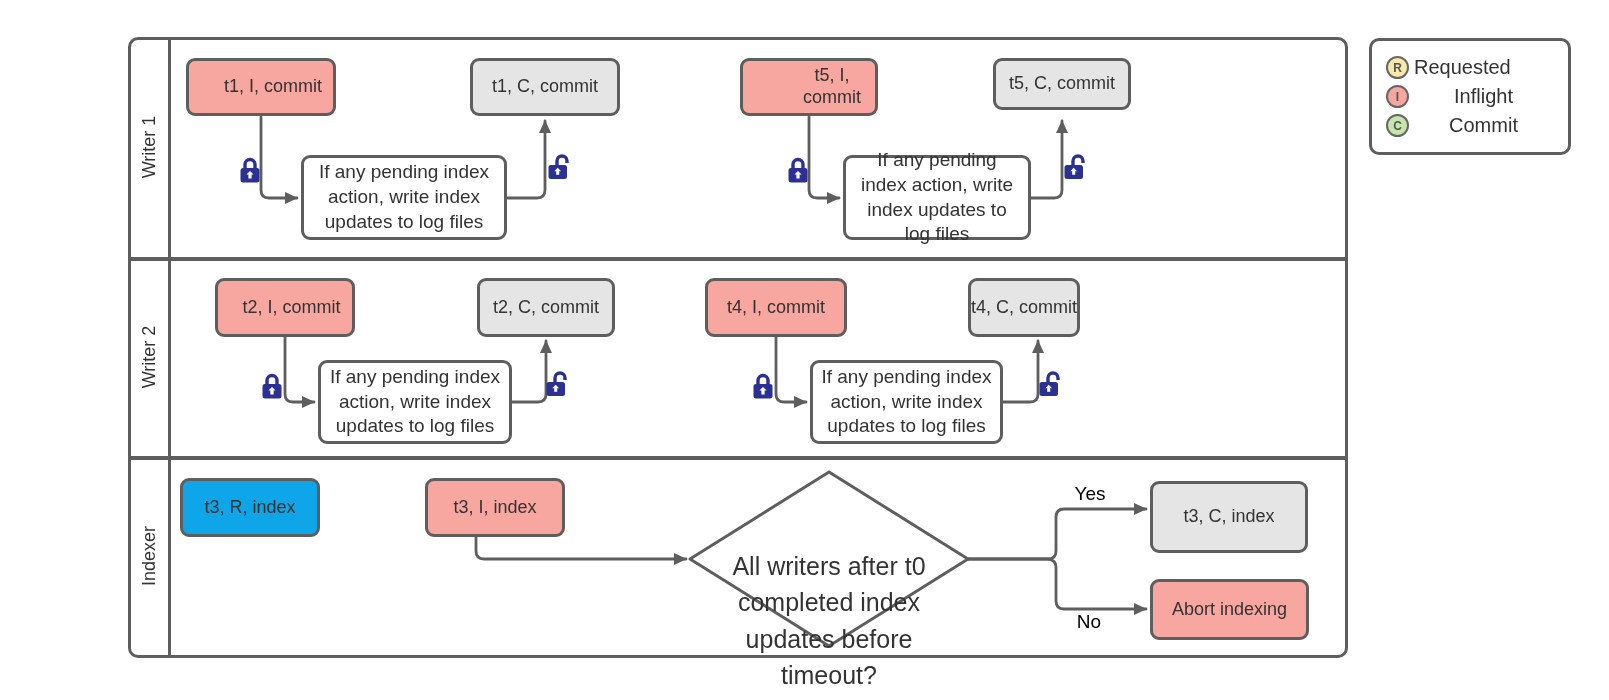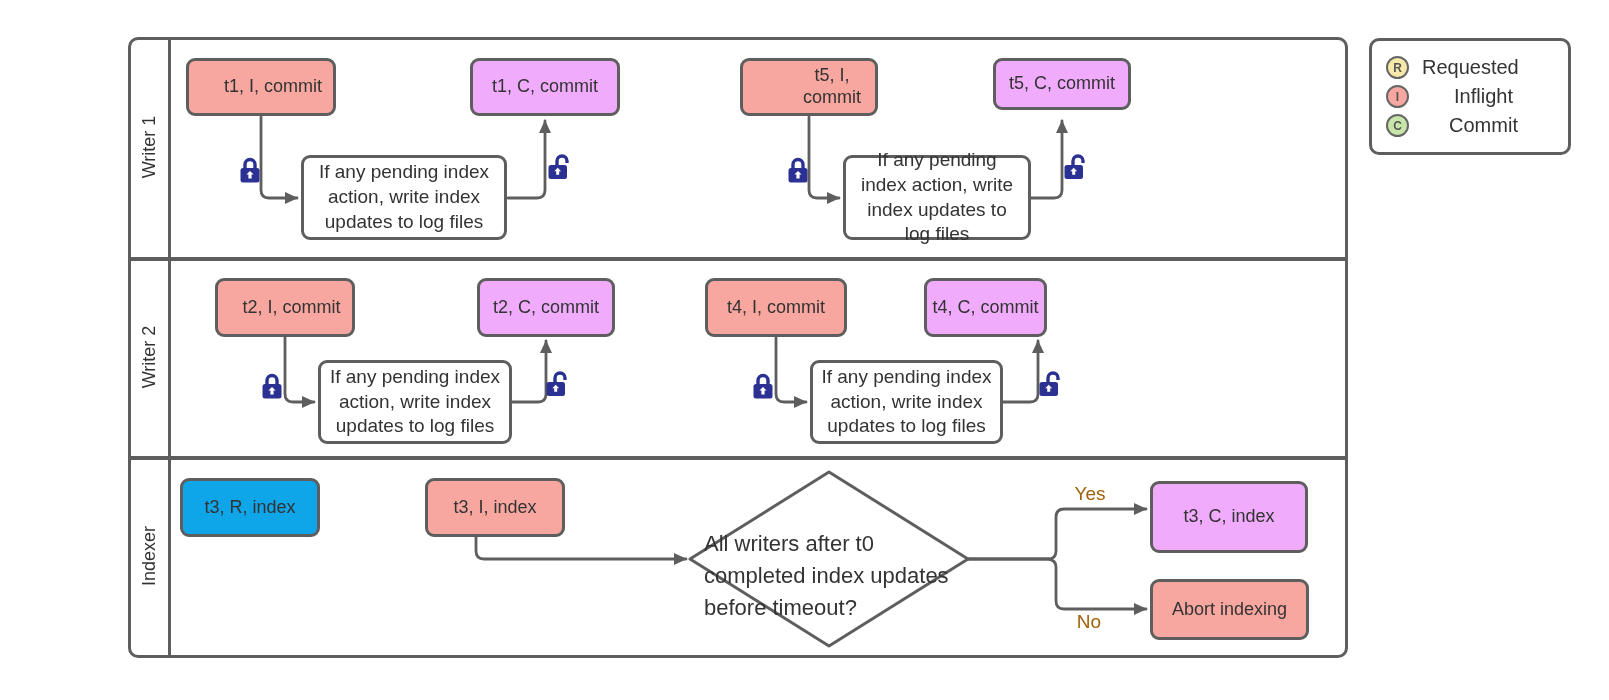--- a/index.html
+++ b/index.html
@@ -10,41 +10,41 @@
          border:3px solid #5e5e5e;border-radius:10px;background:transparent;}
   .labelcol-line{position:absolute;left:168px;top:37px;width:3px;height:621px;background:#5e5e5e;}
   .divider{position:absolute;left:128px;width:1220px;height:3.5px;background:#5e5e5e;}
   .lane-label{position:absolute;transform:translate(-50%,-50%) rotate(-90deg);
               white-space:nowrap;font-size:18px;color:#333;}
   
   .node{position:absolute;display:flex;align-items:center;justify-content:center;
         border:3px solid #5e5e5e;border-radius:9px;font-size:18px;text-align:center;
         box-sizing:border-box;line-height:1.2;}
   .inflight{background:#f8a7a0;}
-  .commit{background:#f0abfc;}
+  .commit{background:#e5e5e5;}
   .requested{background:#0ea5e9;}
   .process{background:#ffffff;font-size:19px;line-height:1.3;padding:4px 8px;}
-  .decision-text{position:absolute;left:704px;top:528px;width:250px;text-align:left;
-                 font-size:22px;line-height:1.45;}
-  .branch-label{position:absolute;text-align:center;font-size:19px;color:#a16207;}
+  .decision-text{position:absolute;left:704px;top:548px;width:250px;text-align:center;
+                 font-size:25px;line-height:1.45;}
+  .branch-label{position:absolute;text-align:center;font-size:19px;color:#000000;}
   
   .overlay{position:absolute;left:0;top:0;width:1609px;height:700px;}
   
   .legend{position:absolute;left:1369px;top:38px;width:202px;height:117px;
           border:3px solid #5e5e5e;border-radius:10px;box-sizing:border-box;
           display:flex;flex-direction:column;justify-content:center;gap:3px;padding:4px 10px 4px 14px;}
   .legend-row{display:flex;align-items:center;height:26px;}
   .legend-dot{width:23px;height:23px;border-radius:50%;border:2.5px solid #666666;
               box-sizing:border-box;display:flex;align-items:center;justify-content:center;
               font-size:12px;font-weight:600;color:#555;flex:0 0 auto;}
   .legend-dot.req{background:#f7e9a9;}
   .legend-dot.inf{background:#f8a7a0;}
   .legend-dot.com{background:#c7e6a9;}
   .legend-text{flex:1;text-align:center;font-size:20px;color:#333;}
-  .legend-text.first{text-align:left;padding-left:13px;}
+  .legend-text.first{text-align:left;padding-left:5px;}
 </style>
 </head>
 <body>
 
 <div class="canvas">
 
   <div class="frame"></div>
   <div class="labelcol-line"></div>
   <div class="divider" style="top:257px;"></div>
   <div class="divider" style="top:456px;"></div>
@@ -128,21 +128,21 @@
   <div class="node commit" style="left:470px;top:58px;width:150px;height:58px;">t1, C, commit</div>
   <div class="node inflight" style="left:740px;top:58px;width:138px;height:58px;padding-left:46px;">t5, I, commit</div>
   <div class="node process" style="left:843px;top:155px;width:188px;height:85px;">If any pending index action, write index updates to log files</div>
   <div class="node commit" style="left:993px;top:58px;width:138px;height:52px;">t5, C, commit</div>
 
   <div class="node inflight" style="left:215px;top:278px;width:140px;height:59px;padding-left:13px;">t2, I, commit</div>
   <div class="node process" style="left:318px;top:360px;width:194px;height:84px;">If any pending index action, write index updates to log files</div>
   <div class="node commit" style="left:477px;top:278px;width:138px;height:59px;">t2, C, commit</div>
   <div class="node inflight" style="left:705px;top:278px;width:142px;height:59px;">t4, I, commit</div>
   <div class="node process" style="left:810px;top:360px;width:193px;height:84px;">If any pending index action, write index updates to log files</div>
-  <div class="node commit" style="left:924px;top:278px;width:123px;height:59px;">t4, C, commit</div>
+  <div class="node commit" style="left:968px;top:278px;width:112px;height:59px;">t4, C, commit</div>
 
   <div class="node requested" style="left:180px;top:478px;width:140px;height:59px;">t3, R, index</div>
   <div class="node inflight" style="left:425px;top:478px;width:140px;height:59px;">t3, I, index</div>
   <div class="decision-text">All writers after t0 completed index updates before timeout?</div>
   <div class="branch-label" style="left:1060px;top:483px;width:60px;">Yes</div>
   <div class="branch-label" style="left:1060px;top:611px;width:58px;">No</div>
   <div class="node commit" style="left:1150px;top:481px;width:158px;height:72px;">t3, C, index</div>
   <div class="node inflight" style="left:1150px;top:579px;width:159px;height:61px;">Abort indexing</div>
 
   <div class="legend">

